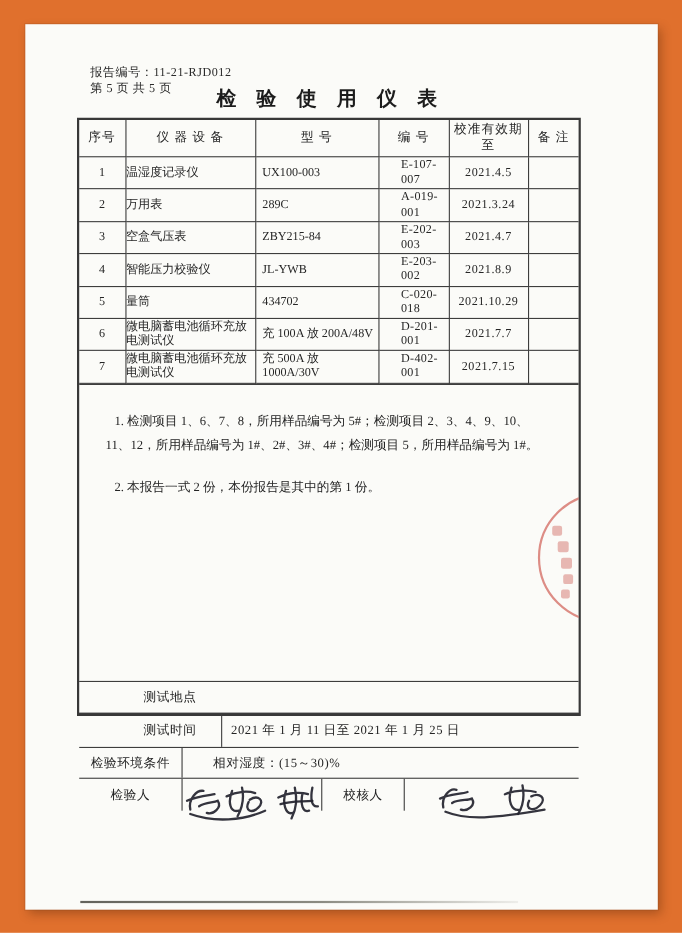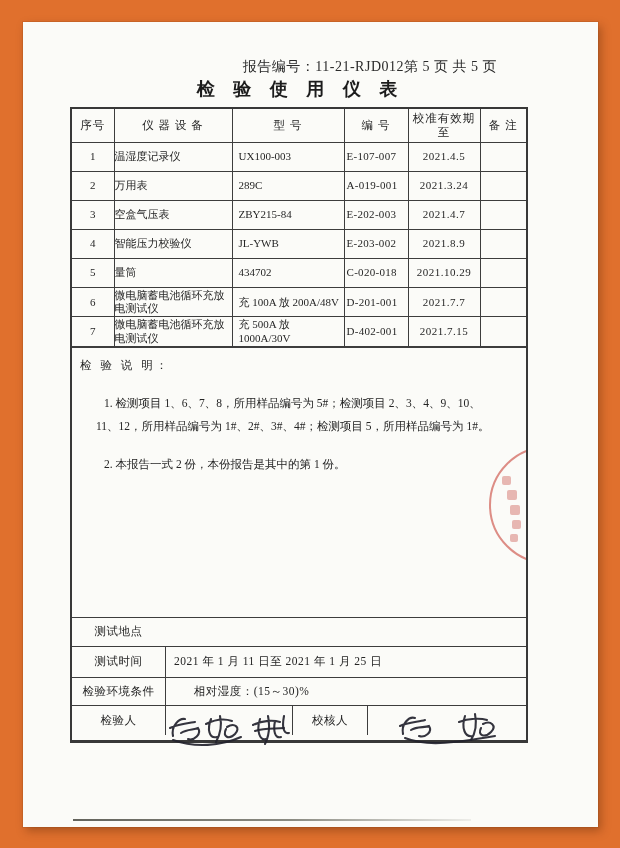--- a/index.html
+++ b/index.html
@@ -17,30 +17,30 @@
     color:var(--ink);
   }
   .page{
     position:absolute;left:23px;top:22px;width:575px;height:805px;
     background:var(--paper);
     box-shadow:0 0 0 1px rgba(120,60,20,.15), 3px 4px 9px rgba(70,30,5,.35);
   }
   
   .doc-header{
     position:absolute;left:59px;top:36px;width:415px;
-    display:flex;justify-content:flex-end;
-    font-size:14px;letter-spacing:.5px;color:#2a2a2a;
+    display:flex;justify-content:flex-start;
+    font-size:11px;letter-spacing:.5px;color:#2a2a2a;flex-direction:column;
   }
   .page-title{
     position:absolute;left:0;top:55px;width:555px;text-align:center;
     font-size:18px;font-weight:bold;letter-spacing:7px;color:#1c1c1c;margin:0;
   }
   
   .tblock{
-    position:absolute;left:47px;top:85px;width:458px;height:636px;
+    position:absolute;left:47px;top:85px;width:458px;height:544px;
     border:2px solid #383838;border-bottom-width:3px;
     box-sizing:border-box;background:transparent;
   }
   table.instruments{
     width:100%;border-collapse:collapse;table-layout:fixed;
     font-size:11px;color:#262626;
   }
   .instruments th,.instruments td{
     border:1px solid var(--line);
     border-top:none;
@@ -49,21 +49,21 @@
   .instruments th:first-child,.instruments td:first-child{border-left:none;}
   .instruments th:last-child,.instruments td:last-child{border-right:none;}
   .instruments tr.hdr th{
     font-weight:normal;font-size:11.5px;height:31px;letter-spacing:1px;
     border-top:none;
   }
   .instruments tr{height:29px;}
   .instruments td.c0{text-align:center;}
   .instruments td.c1{padding-left:0;}
   .instruments td.c2{padding-left:6px;}
-  .instruments td.c3{padding-left:2px;letter-spacing:.3px;}
+  .instruments td.c3{padding-left:20px;letter-spacing:.3px;}
   .instruments td.c4{text-align:center;letter-spacing:.5px;}
   .instruments td.c5{text-align:center;}
   
   .notes{
     position:relative;height:270px;border-top:1px solid var(--line);
     font-size:11.5px;overflow:hidden;box-sizing:border-box;
     padding:6px 10px 0 8px;line-height:1.95;
   }
   .notes .heading{margin:0;letter-spacing:3px;}
   .notes p.item{margin:16px;text-indent:8px;}
@@ -79,21 +79,21 @@
   }
   .no-option{margin-left:38px;}
   
   .stamp-circle{
     position:absolute;left:417px;top:98px;width:114px;height:114px;
     border-radius:50%;border:2.5px solid rgba(201,73,63,.62);
   }
   .stamp-mark{position:absolute;background:rgba(201,73,63,.38);border-radius:2px;filter:blur(.4px);}
   
   .frow{display:grid;border-top:1px solid var(--line);box-sizing:border-box;font-size:11.5px;}
-  .frow1,.frow2{grid-template-columns:93px 1fr;}
+  .frow1,.frow2{grid-template-columns:93px 1fr;padding-left:36px;}
   .frow1{height:29px;}
   .frow2{height:31px;}
   .frow3{grid-template-columns:93px 172px 1fr;height:28px;}
   .frow4{grid-template-columns:93px 127px 75px 1fr;height:30px;}
   .fcell{
     border-left:1px solid var(--line);display:flex;align-items:center;
     justify-content:center;overflow:visible;letter-spacing:.5px;
   }
   .fcell:first-child{border-left:none;}
   .fcell.left{justify-content:flex-start;padding-left:8px;}
@@ -193,21 +193,20 @@
             <td class="c1">微电脑蓄电池循环充放电测试仪</td>
             <td class="c2">充 500A 放 1000A/30V</td>
             <td class="c3">D-402-001</td>
             <td class="c4">2021.7.15</td>
             <td class="c5"></td>
           </tr>
         </tbody>
     </table>
 
     <div class="notes">
-      <p class="heading">检 验 说 明：</p>
       <div>
           <p class="item">1. 检测项目 1、6、7、8，所用样品编号为 5#；检测项目 2、3、4、9、10、11、12，所用样品编号为 1#、2#、3#、4#；检测项目 5，所用样品编号为 1#。</p>
           <p class="item">2. 本报告一式 2 份，本份报告是其中的第 1 份。</p>
         </div>
       <div class="stamp-circle"></div>
       <div class="stamp-mark" style="left:430px;top:128px;width:9px;height:9px;"></div>
       <div class="stamp-mark" style="left:435px;top:142px;width:10px;height:10px;"></div>
       <div class="stamp-mark" style="left:438px;top:157px;width:10px;height:10px;"></div>
       <div class="stamp-mark" style="left:440px;top:172px;width:9px;height:9px;"></div>
       <div class="stamp-mark" style="left:438px;top:186px;width:8px;height:8px;"></div>

